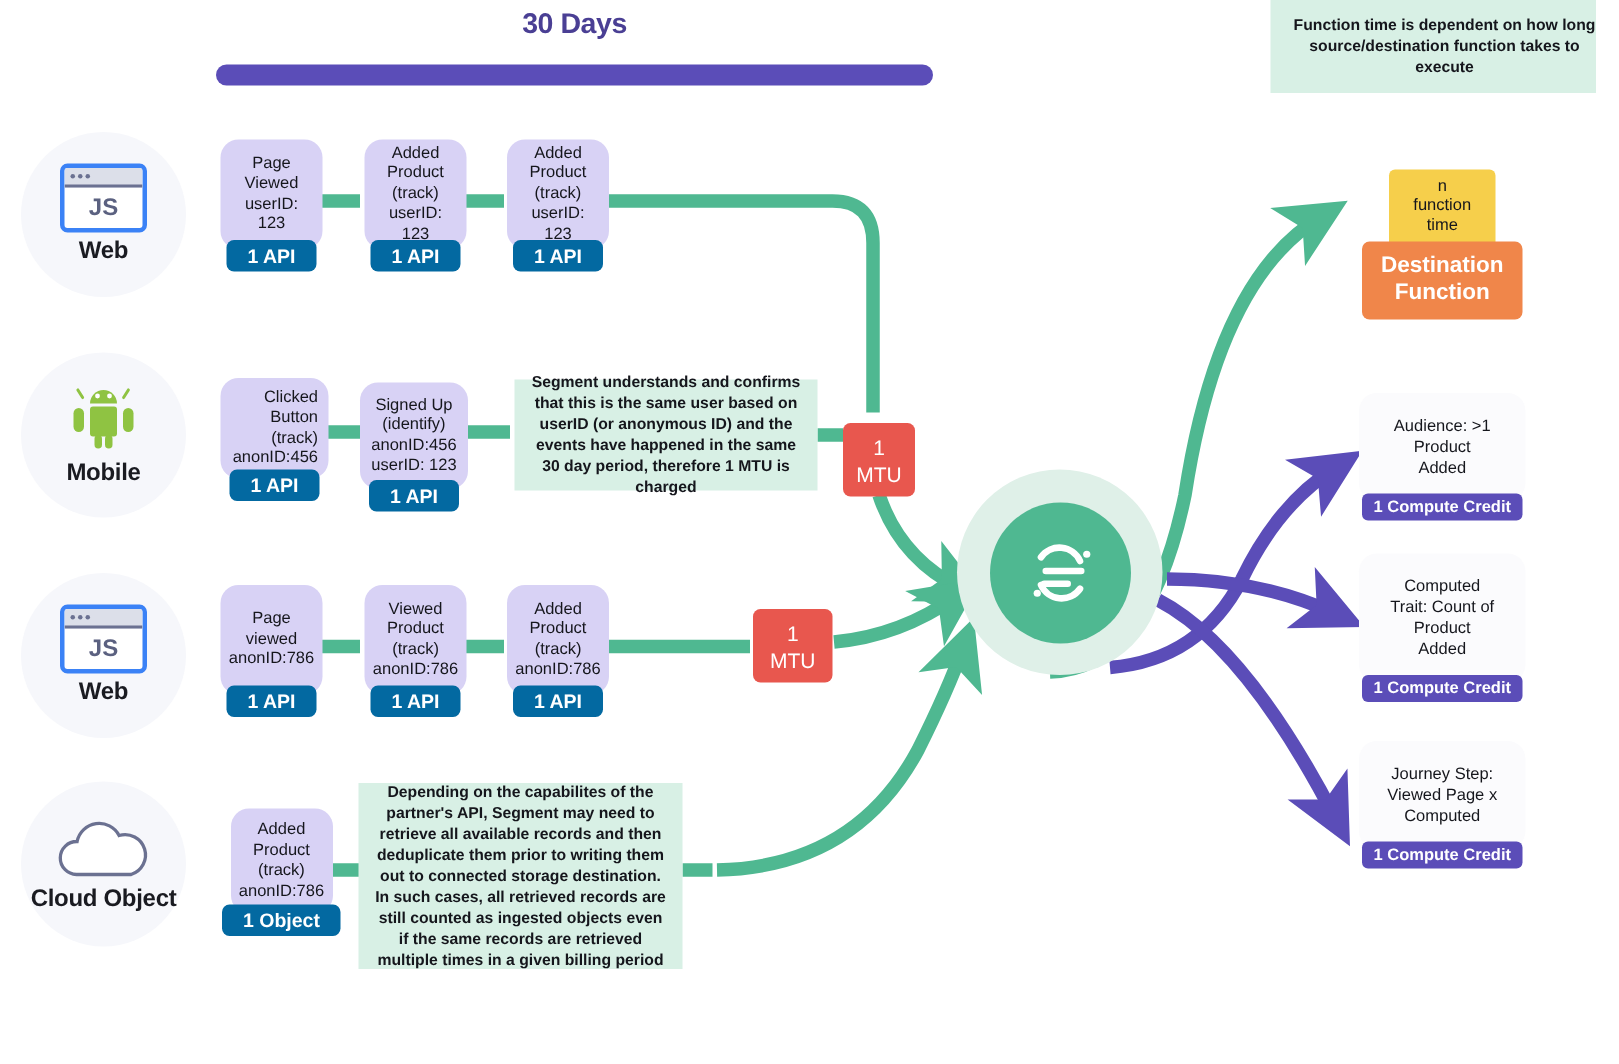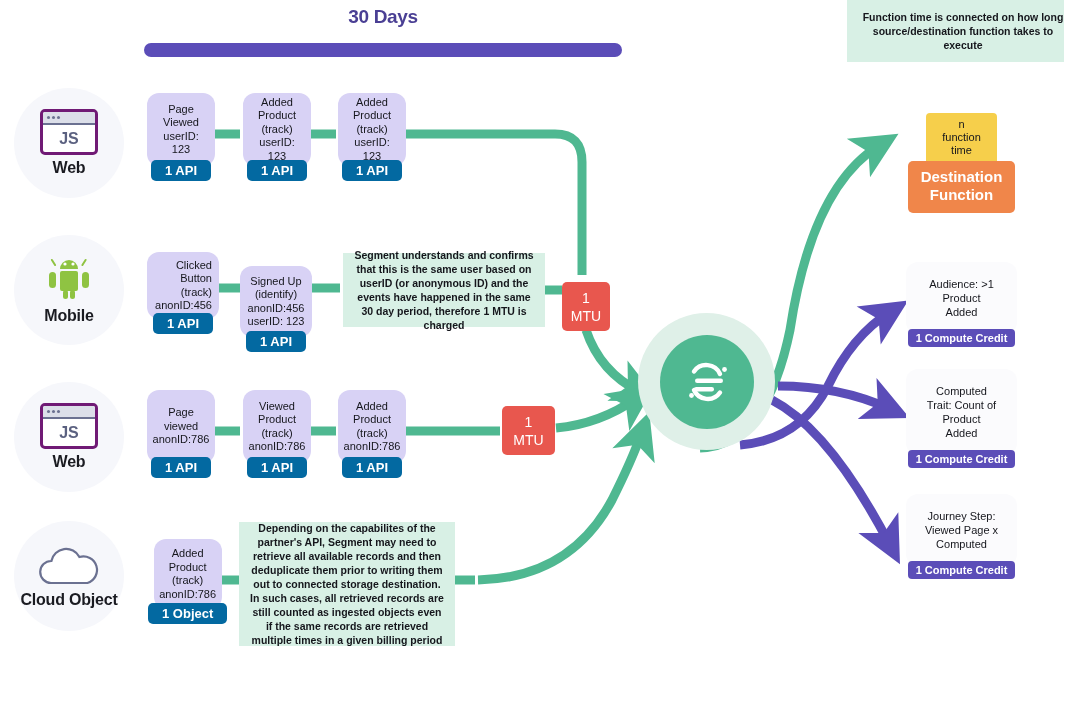--- a/index.html
+++ b/index.html
@@ -40,21 +40,21 @@
   .source-label {
     font-size: 16px;
     font-weight: bold;
     color: #1a1b21;
     margin-top: 4px;
     letter-spacing: -0.2px;
   }
   .browser-ico {
     width: 58px;
     height: 46px;
-    border: 3px solid #701a75;
+    border: 3px solid #3b82f6;
     border-radius: 5px;
     background: #ffffff;
     box-sizing: border-box;
     overflow: hidden;
   }
   .browser-bar {
     height: 11px;
     background: #dcdfe9;
     border-bottom: 2px solid #6b7191;
     display: flex;
@@ -302,21 +302,21 @@
     <path d="M700,448 Q766,446 790,330 Q812,186 880,145" stroke="#4fb891" stroke-width="9" fill="none" marker-end="url(#ahG)"></path>
 
     <path d="M740,445 Q800,440 828,386 Q852,336 890,312" stroke="#5b4db8" stroke-width="9" fill="none" marker-end="url(#ahP)"></path>
     <path d="M778,386 Q840,386 890,409" stroke="#5b4db8" stroke-width="9" fill="none" marker-end="url(#ahP)"></path>
     <path d="M772,400 Q830,430 890,545" stroke="#5b4db8" stroke-width="9" fill="none" marker-end="url(#ahP)"></path>
   </svg>
 
   <div id="days-title" style="left:144px; top:6px; width:478px; text-align:center;">30 Days</div>
   <div id="days-bar" style="left:144px; top:43px; width:478px; height:14px;"></div>
 
-  <div id="fn-note" class="note">Function time is connected on how long source/destination function takes to execute</div>
+  <div id="fn-note" class="note">Function time is dependent on how long source/destination function takes to execute</div>
 
   <div class="source" style="left:14px; top:88px;">
     <div class="browser-ico">
       <div class="browser-bar">
         <div class="browser-dot"></div>
           <div class="browser-dot"></div>
           <div class="browser-dot"></div>
       </div>
       <div class="browser-body">JS</div>
     </div>
@@ -380,21 +380,21 @@
 userID: 123</div>
     <div class="event-badge">1 API</div>
   </div>
 
   <div class="event" style="left:147px; top:252px;">
     <div class="event-box" style="width: 72px; height: 67px; white-space: pre-line; text-align: right;">Clicked
 Button (track)
 anonID:456</div>
     <div class="event-badge">1 API</div>
   </div>
-  <div class="event" style="left:240px; top:266px;">
+  <div class="event" style="left:240px; top:255px;">
     <div class="event-box" style="width: 72px; height: 71px; white-space: pre-line;">Signed Up
 (identify)
 anonID:456
 userID: 123</div>
     <div class="event-badge">1 API</div>
   </div>
 
   <div class="event" style="left:147px; top:390px;">
     <div class="event-box" style="width: 68px; height: 73px; white-space: pre-line;">Page
 viewed

